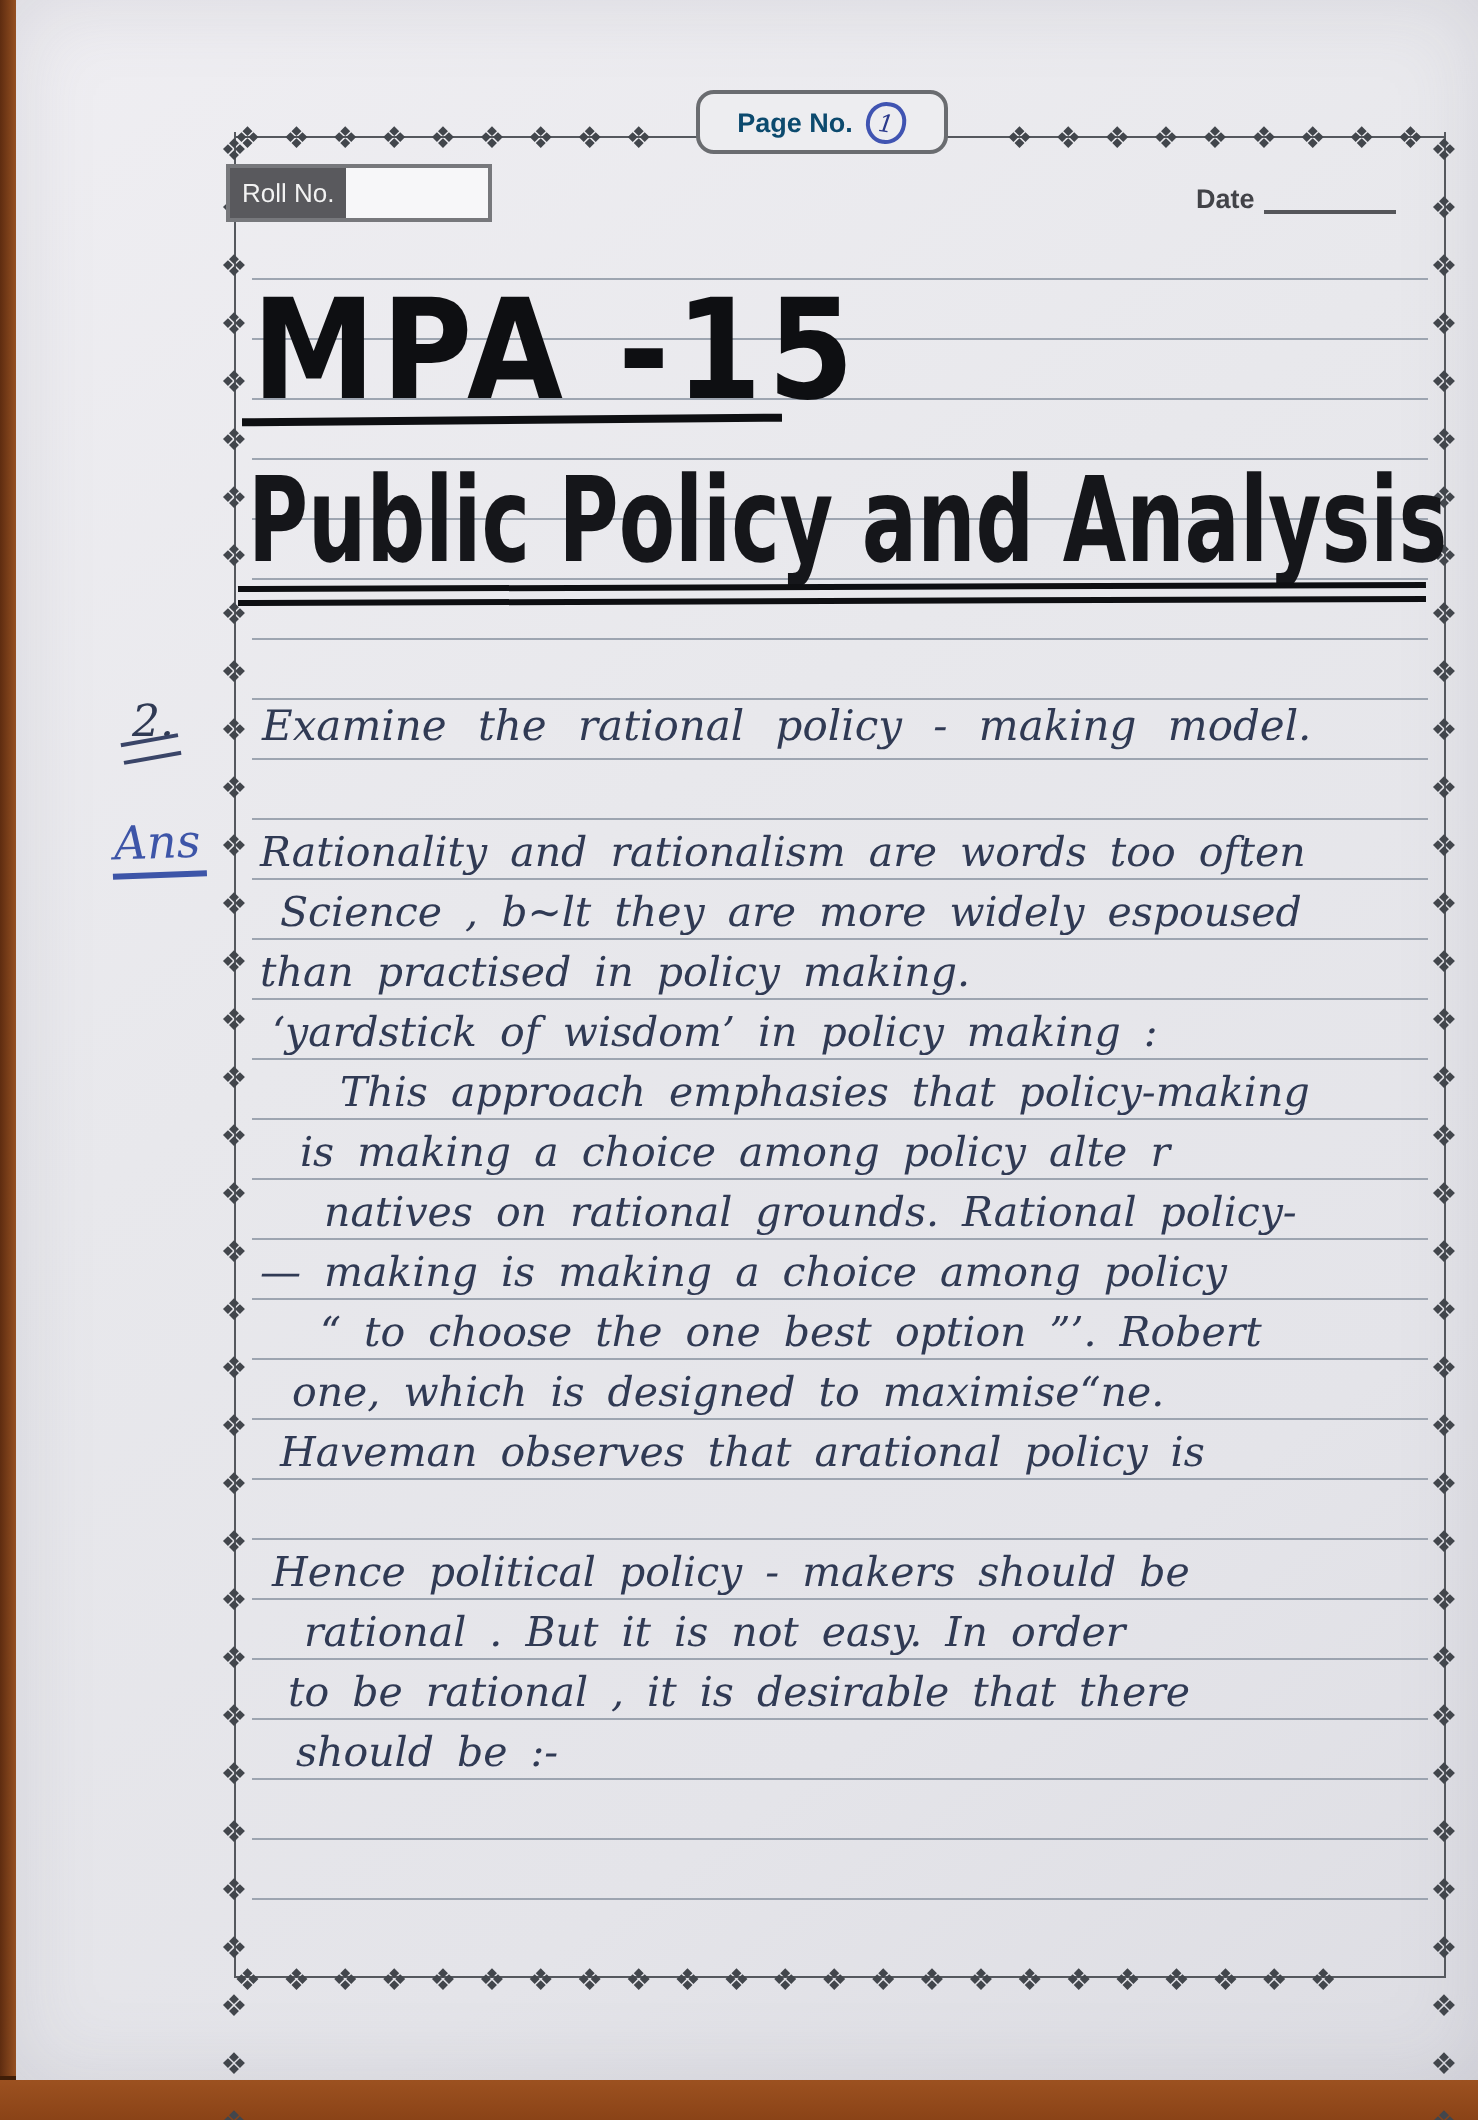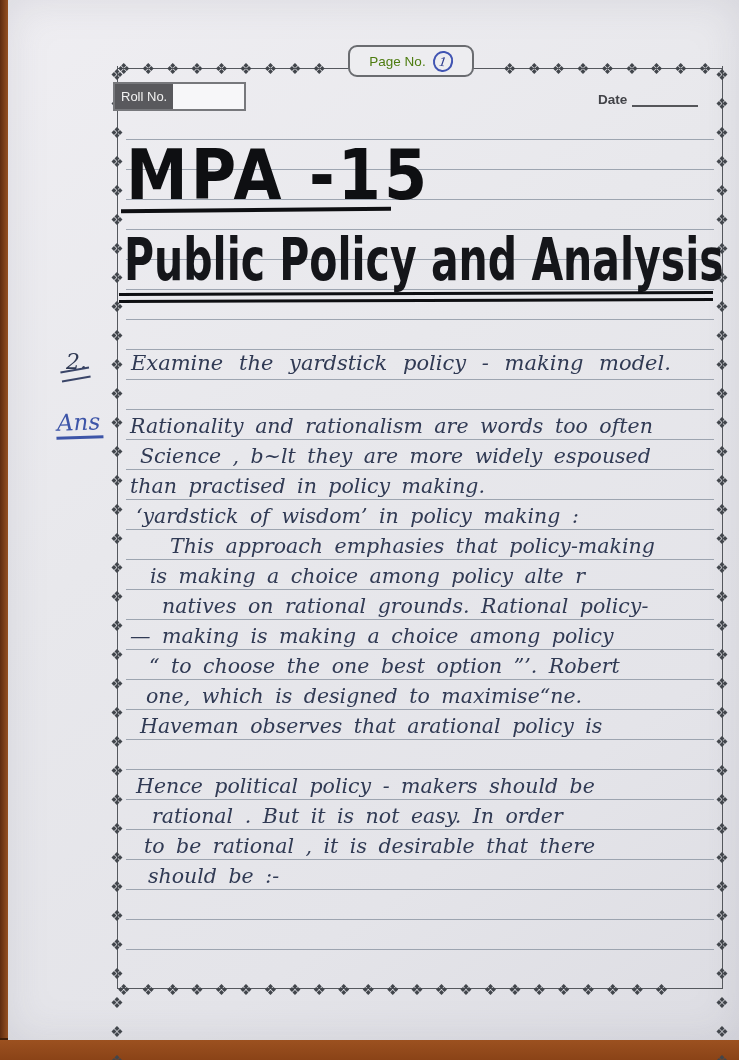--- a/index.html
+++ b/index.html
@@ -41,21 +41,21 @@
   .b-vert::before { content:""; position:absolute; top:0; bottom:0; left:8px;
                     border-left:1px solid #55585e; }
   .b-left  { left:109px; }
   .b-right { left:714px; }
   .b-vert .motif { position:relative; letter-spacing:11px; line-height:17px; }
 
   
   .pagebox { position:absolute; left:348px; top:45px; width:126px; height:32px;
              background:#ededf0; border:2px solid #6a6c70; border-radius:9px;
              display:flex; align-items:center; justify-content:center; gap:7px; z-index:3; }
-  .pagebox .lbl { font-size:13.5px; font-weight:normal; color:#4d7c0f; }
+  .pagebox .lbl { font-size:13.5px; font-weight:bold; color:#0c4a6e; }
   .pagebox .val { width:20px; height:21px; border:2px solid #4054b2; border-radius:50% 45% 50% 48%;
                   color:#2b3a8c; font:italic 12px "DejaVu Serif",serif; display:flex;
                   align-items:center; justify-content:center; transform:rotate(8deg); }
 
   
   .rollno { position:absolute; left:113px; top:82px; width:133px; height:29px;
             border:2px solid #77787c; display:flex; background:#f7f7f9; }
   .rollno .lbl { background:#59595d; color:#f2f2f2; font-size:13px; font-weight:normal;
                  display:flex; align-items:center; padding:0 6px; }
   .rollno .field { flex:1; }
@@ -137,33 +137,33 @@
     <span class="lbl">Date</span>
     <span class="line"></span>
   </div>
 
   <div class="course-code">MPA -15</div>
   <div class="code-underline"></div>
   <div class="course-name">Public Policy and Analysis</div>
   <div class="name-underline"></div>
 
   <div class="q-number hw">2.</div>
-  <div class="q-text hw">Examine the yardstick policy - making model.</div>
+  <div class="q-text hw">Examine the rational policy - making model.</div>
 
   <div class="ans-label hw">Ans</div>
   <div class="answer hw">
     <div class="ln" style="margin-left:0">Rationality and rationalism are words too often</div>
     <div class="ln" style="margin-left:10px">Science , b~lt they are more widely espoused</div>
     <div class="ln" style="margin-left:0">than practised in policy making.</div>
     <div class="ln" style="margin-left:6px">‘yardstick of wisdom’ in policy making :</div>
     <div class="ln" style="margin-left:40px">This approach emphasies that policy-making</div>
     <div class="ln" style="margin-left:20px">is making a choice among policy alte r</div>
     <div class="ln" style="margin-left:32px">natives on rational grounds. Rational policy-</div>
     <div class="ln" style="margin-left:0">— making is making a choice among policy</div>
-    <div class="ln" style="margin-left:19px">“ to choose the one best option ”’. Robert</div>
+    <div class="ln" style="margin-left:30px">“ to choose the one best option ”’. Robert</div>
     <div class="ln" style="margin-left:16px">one, which is designed to maximise“ne.</div>
     <div class="ln" style="margin-left:10px">Haveman observes that arational policy is</div>
     <div class="ln" style="margin-left:0"></div>
     <div class="ln" style="margin-left:6px">Hence political policy - makers should be</div>
     <div class="ln" style="margin-left:22px">rational . But it is not easy. In order</div>
     <div class="ln" style="margin-left:14px">to be rational , it is desirable that there</div>
     <div class="ln" style="margin-left:18px">should be :-</div>
   </div>
 </div>
 

